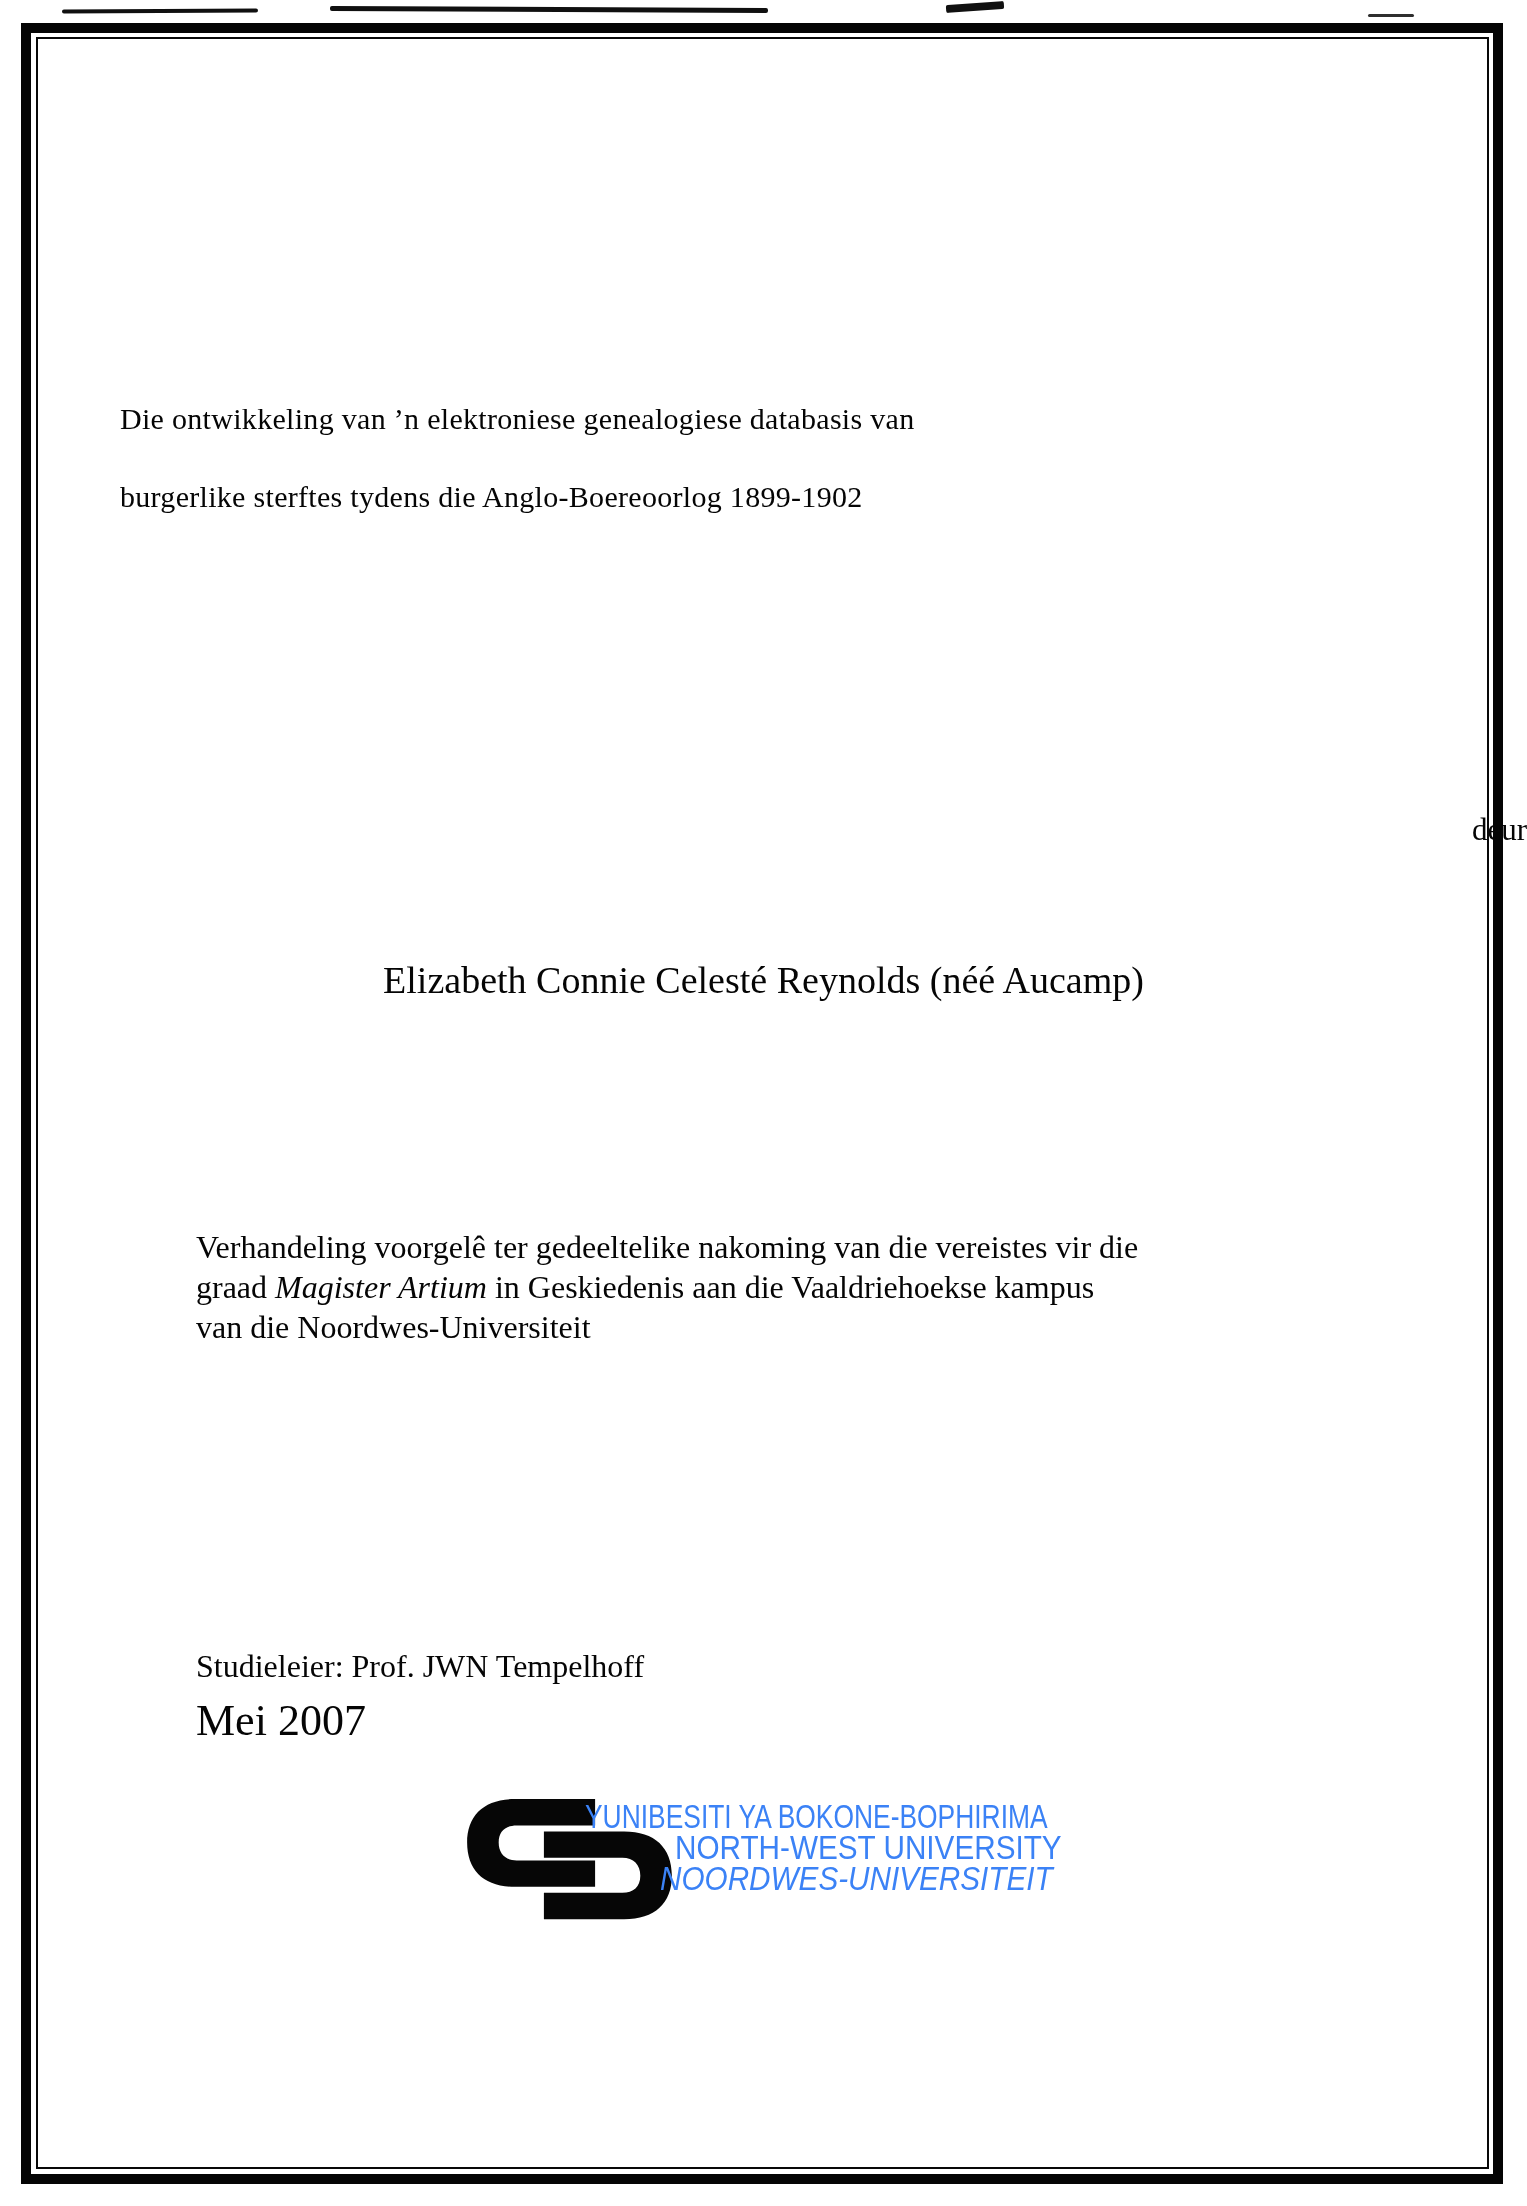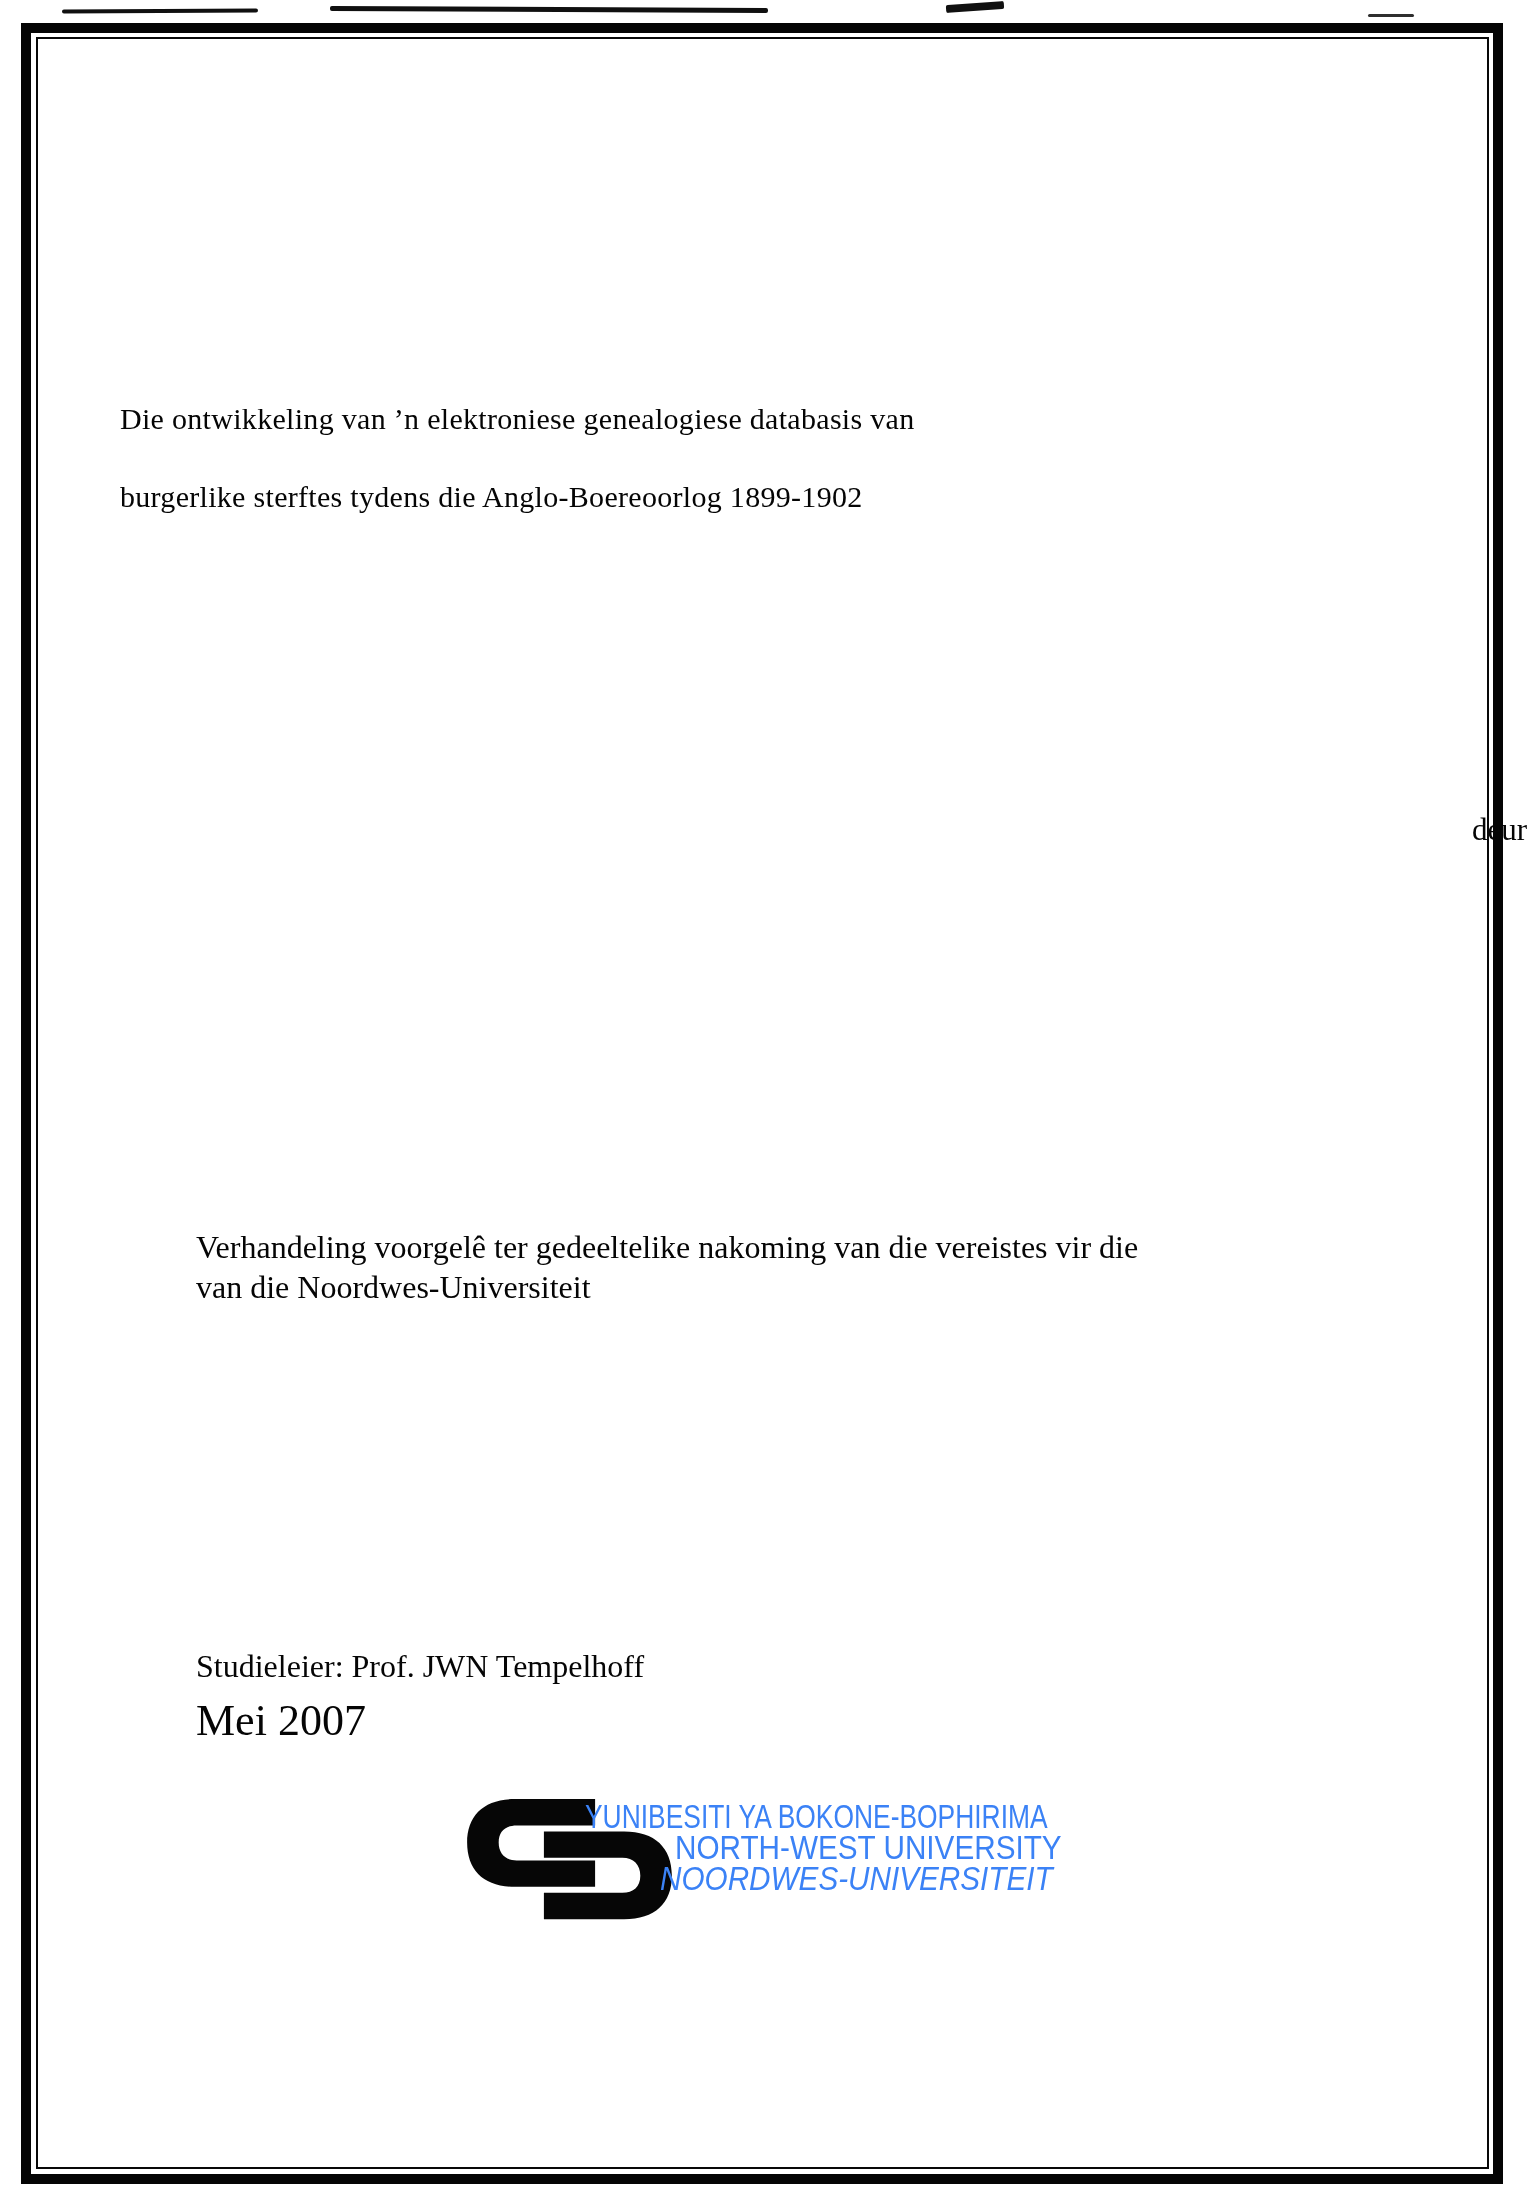--- a/index.html
+++ b/index.html
@@ -88,23 +88,25 @@
   <div class="artifact a4"></div>
 
   <div class="frame-outer"></div>
   <div class="frame-inner"></div>
 
   <div class="title-line l1">Die ontwikkeling van ’n elektroniese genealogiese databasis van</div>
   <div class="title-line l2">burgerlike sterftes tydens die Anglo-Boereoorlog 1899-1902</div>
 
   <div class="byline">deur</div>
 
+  <div class="author">Elizabeth Connie Celesté Reynolds (néé Aucamp)</div>
 
   <div class="submission">
     <div class="sub-line1">Verhandeling voorgelê ter gedeeltelike nakoming van die vereistes vir die</div>
+    <div class="sub-line2"><span>graad </span><span class="italic">Magister Artium</span><span> in Geskiedenis aan die Vaaldriehoekse kampus</span></div>
     <div class="sub-line3">van die Noordwes-Universiteit</div>
   </div>
 
   <div class="supervisor">Studieleier: Prof. JWN Tempelhoff</div>
   <div class="date">Mei 2007</div>
 
   <div class="logo">
     <svg class="logo-mark" viewBox="0 0 240 143" xmlns="http://www.w3.org/2000/svg">
       <path d="M150,0 H56 C20,0 0,19 0,51 C0,84 20,103 56,103 H150 V72 H58
                C45,72 37,64 37,51 C37,38 45,31 58,31 H150 Z"></path>

